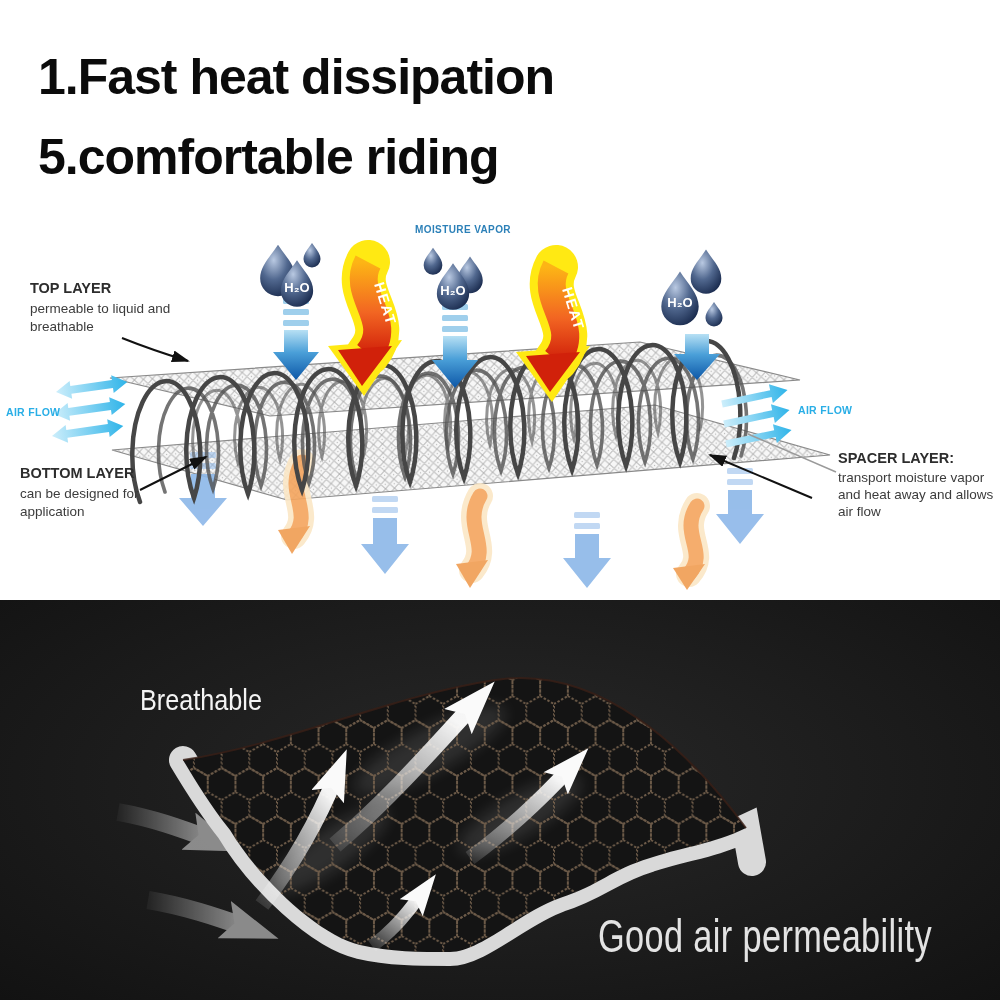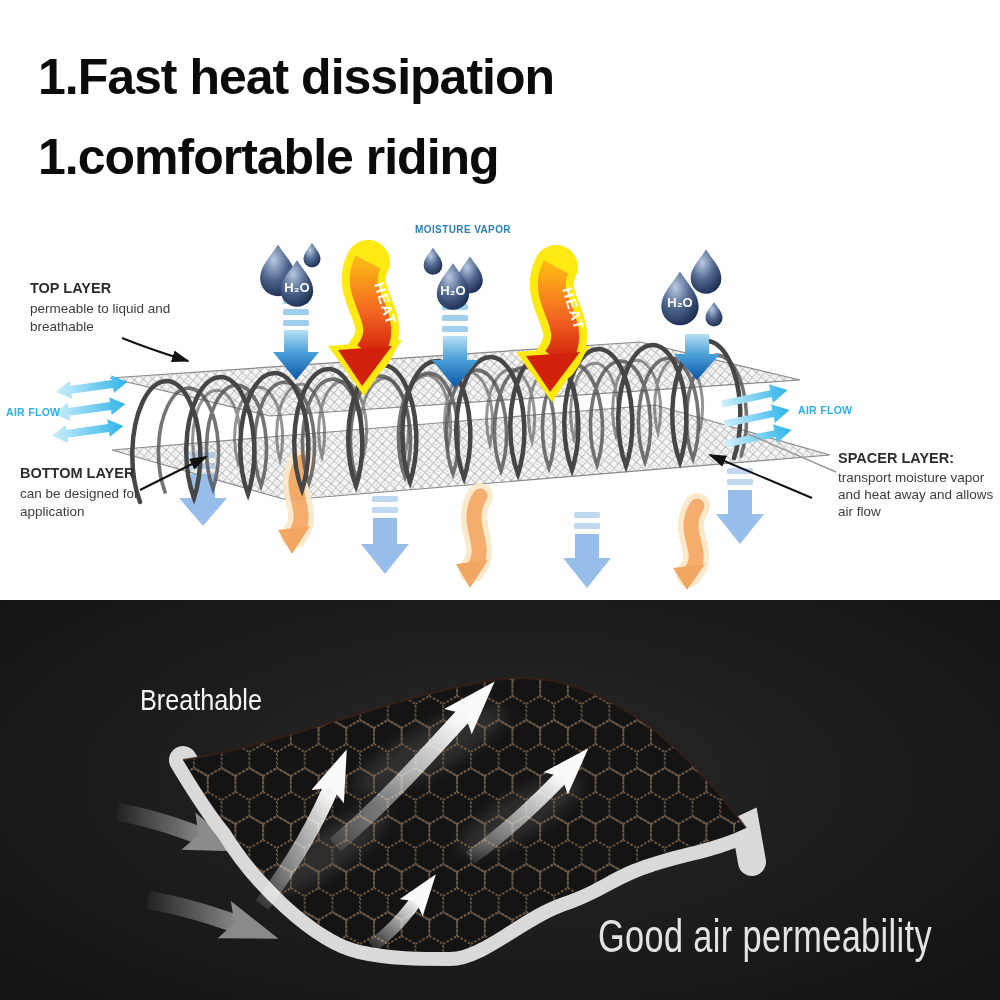--- a/index.html
+++ b/index.html
@@ -23,21 +23,21 @@
   .breathable-txt{font-size:30px;fill:#f4f4f4;}
   .perm-txt{font-size:46px;fill:#e3e3e3;letter-spacing:.5px;}
 </style>
 </head>
 <body>
 
 <div class="page">
 
   <section class="top-panel">
     <h1 id="h1" class="headline">1.Fast heat dissipation</h1>
-    <h1 id="h2" class="headline">1.comfortable riding</h1>
+    <h1 id="h2" class="headline">5.comfortable riding</h1>
 
     <svg class="diagram-svg" viewBox="0 0 1000 400">
       <defs>
         <linearGradient id="blueArrowGrad" x1="0" y1="0" x2="0" y2="1">
           <stop offset="0" stop-color="#b7e0f4"></stop>
             <stop offset="0.45" stop-color="#4a9fd8"></stop>
             <stop offset="1" stop-color="#0d57a7"></stop>
         </linearGradient>
         <linearGradient id="cyanGrad" x1="0" y1="0" x2="1" y2="0">
           <stop offset="0" stop-color="#cdeefb"></stop>

